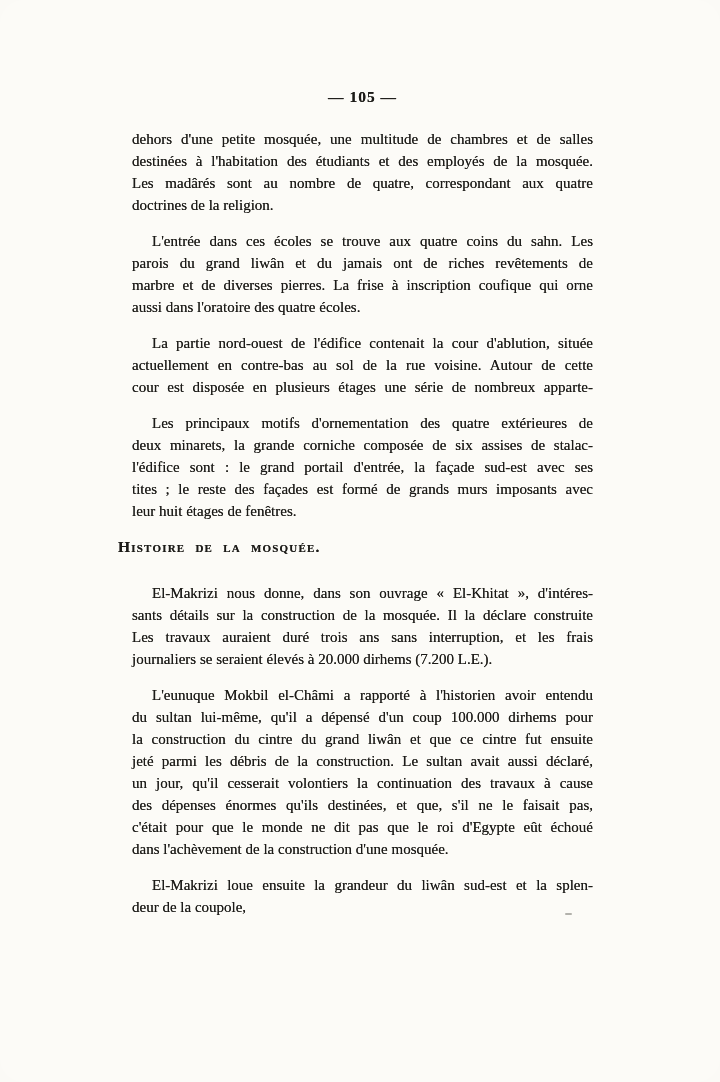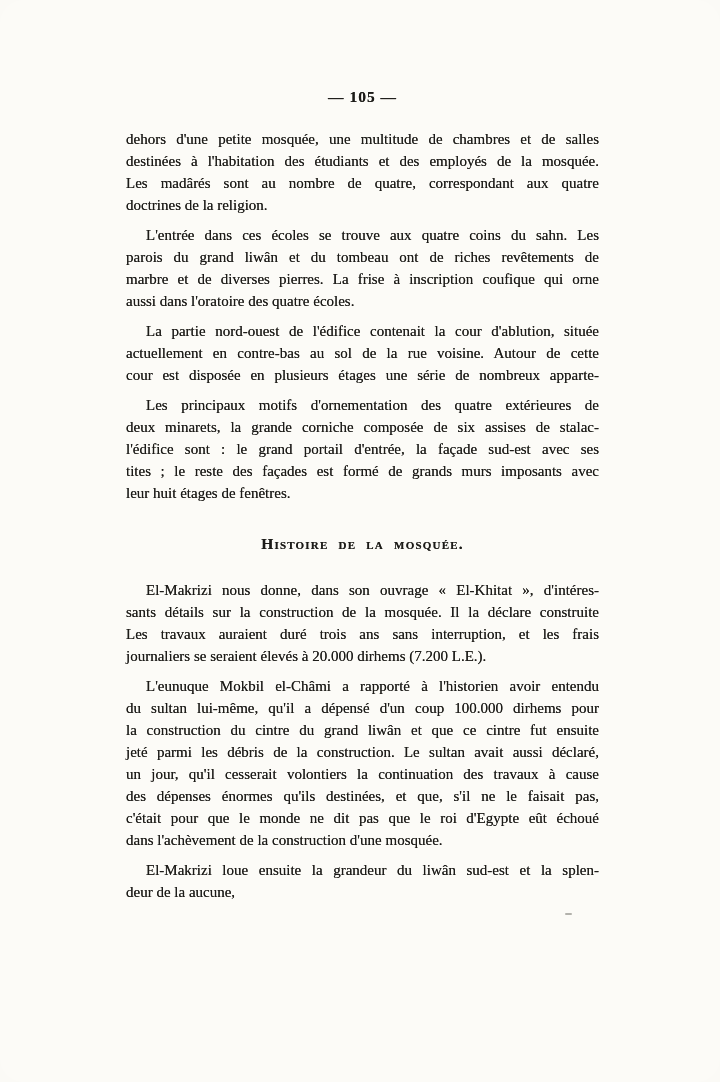--- a/index.html
+++ b/index.html
@@ -29,37 +29,36 @@
     letter-spacing: 1px;
     text-shadow: 0 0 0.4px rgba(25,24,20,0.8);
   }
   .text-block {
     margin-top: 20px;
     margin-left: 118px;
     width: 489px;
     font-size: 15px;
     text-shadow: 0 0 0.4px rgba(25,24,20,0.8);
   }
-  .paragraph { margin: 8px; }
+  .paragraph { margin: 14px; }
   .line {
     height: 22px;
     line-height: 22px;
     white-space: nowrap;
     text-align: justify;
     text-align-last: justify;
     overflow: visible;
   }
   .line.indent-first { padding-left: 20px; }
   .line.last-line { text-align-last: left; }
   .section-heading {
-    margin-top: 29px;
+    margin-top: 14px;
     margin-bottom: 24px;
     height: 22px;
     line-height: 22px;
-    text-align: center;
     font-size: 15.5px;
     font-variant: small-caps;
     font-weight: bold;
     letter-spacing: 1.2px;
     word-spacing: 5px;
     text-shadow: 0 0 0.3px rgba(25,24,20,0.75);
   }
   .scan-speck {
     position: absolute;
     background: rgba(90,88,80,0.45);
@@ -74,21 +73,21 @@
 
   <div class="text-block" id="text-flow">
       <div class="paragraph">
         <div class="line">dehors d'une petite mosquée, une multitude de chambres et de salles</div>
         <div class="line">destinées à l'habitation des étudiants et des employés de la mosquée.</div>
         <div class="line">Les madârés sont au nombre de quatre, correspondant aux quatre</div>
         <div class="line last-line">doctrines de la religion.</div>
       </div>
       <div class="paragraph">
         <div class="line indent-first">L'entrée dans ces écoles se trouve aux quatre coins du sahn. Les</div>
-        <div class="line">parois du grand liwân et du tombeau ont de riches revêtements de</div>
+        <div class="line">parois du grand liwân et du jamais ont de riches revêtements de</div>
         <div class="line">marbre et de diverses pierres. La frise à inscription coufique qui orne</div>
         <div class="line last-line">aussi dans l'oratoire des quatre écoles.</div>
       </div>
       <div class="paragraph">
         <div class="line indent-first">La partie nord-ouest de l'édifice contenait la cour d'ablution, située</div>
         <div class="line">actuellement en contre-bas au sol de la rue voisine. Autour de cette</div>
         <div class="line">cour est disposée en plusieurs étages une série de nombreux apparte-</div>
       </div>
       <div class="paragraph">
         <div class="line indent-first">Les principaux motifs d'ornementation des quatre extérieures de</div>
@@ -109,18 +108,18 @@
         <div class="line">du sultan lui-même, qu'il a dépensé d'un coup 100.000 dirhems pour</div>
         <div class="line">la construction du cintre du grand liwân et que ce cintre fut ensuite</div>
         <div class="line">jeté parmi les débris de la construction. Le sultan avait aussi déclaré,</div>
         <div class="line">un jour, qu'il cesserait volontiers la continuation des travaux à cause</div>
         <div class="line">des dépenses énormes qu'ils destinées, et que, s'il ne le faisait pas,</div>
         <div class="line">c'était pour que le monde ne dit pas que le roi d'Egypte eût échoué</div>
         <div class="line last-line">dans l'achèvement de la construction d'une mosquée.</div>
       </div>
       <div class="paragraph">
         <div class="line indent-first">El-Makrizi loue ensuite la grandeur du liwân sud-est et la splen-</div>
-        <div class="line last-line">deur de la aucune,</div>
+        <div class="line last-line">deur de la coupole,</div>
       </div>
     </div>
 
   <div class="scan-speck" style="left:565px; top:913px; width:7px; height:2px;"></div>
 </div>
 
 </body></html>

